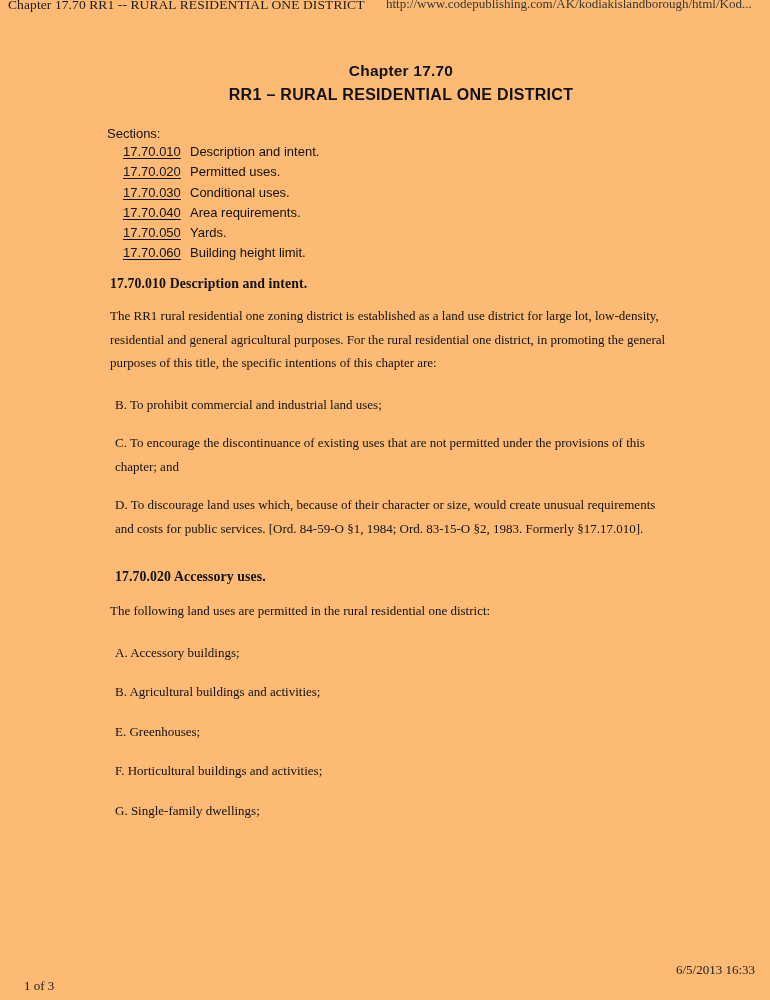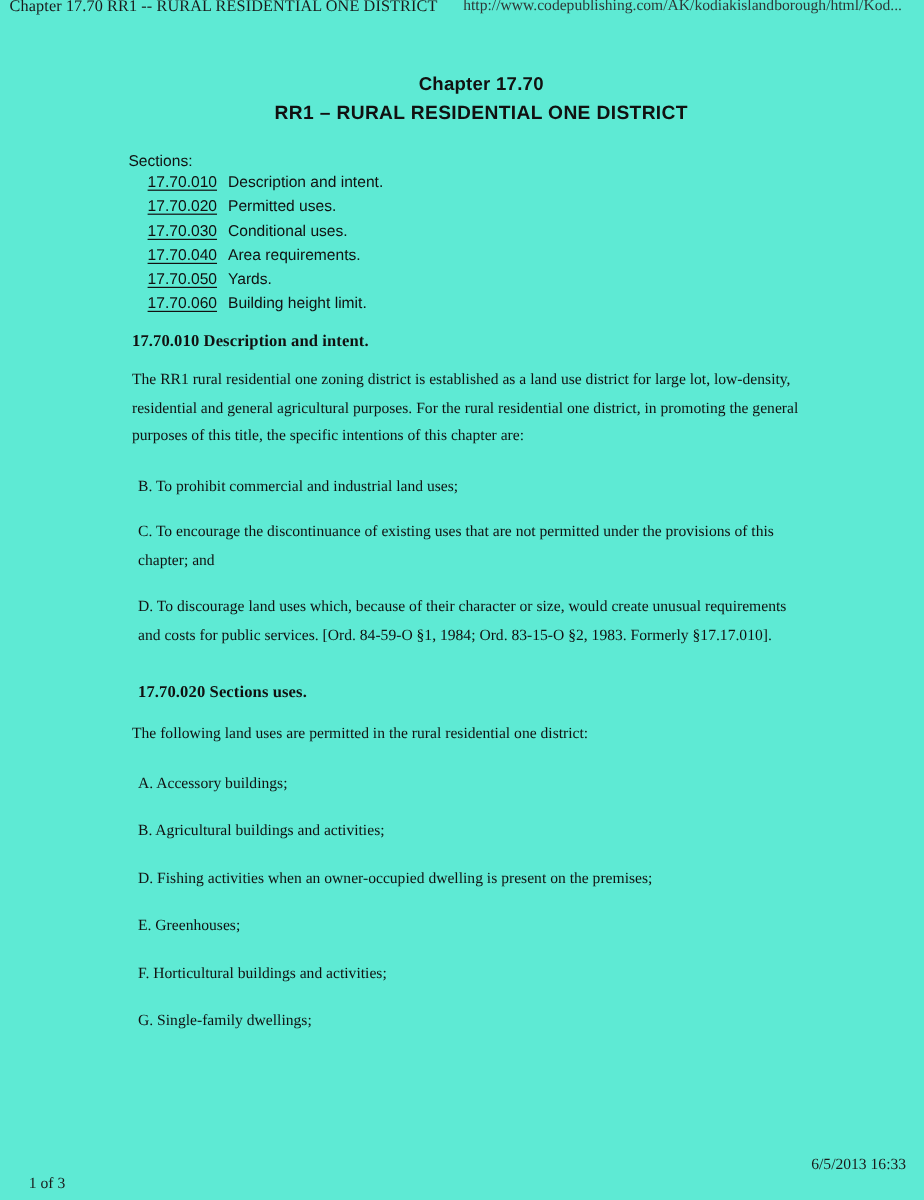--- a/index.html
+++ b/index.html
@@ -5,21 +5,21 @@
   html, body {
     margin: 0;
     padding: 0;
     background: #ffffff;
   }
 
   .page {
     position: relative;
     width: 770px;
     height: 1000px;
-    background: #5eead4;
+    background: #fdba74;
     overflow: hidden;
     font-family: "Liberation Sans", sans-serif;
     color: #111111;
   }
 
   
   .print-header {
     position: absolute;
     top: 0px;
     left: 0;
@@ -189,25 +189,24 @@
   </div>
 
   <div class="body-wrap">
 
     <h2 class="sec-heading">17.70.010 Description and intent.</h2>
     <p class="para">The RR1 rural residential one zoning district is established as a land use district for large lot, low-density, residential and general agricultural purposes. For the rural residential one district, in promoting the general purposes of this title, the specific intentions of this chapter are:</p>
     <p class="para lettered">B. To prohibit commercial and industrial land uses;</p>
     <p class="para lettered">C. To encourage the discontinuance of existing uses that are not permitted under the provisions of this chapter; and</p>
     <p class="para lettered">D. To discourage land uses which, because of their character or size, would create unusual requirements and costs for public services. [Ord. 84-59-O §1, 1984; Ord. 83-15-O §2, 1983. Formerly §17.17.010].</p>
 
-    <h2 class="sec-heading second">17.70.020 Sections uses.</h2>
+    <h2 class="sec-heading second">17.70.020 Accessory uses.</h2>
     <p class="para">The following land uses are permitted in the rural residential one district:</p>
     <p class="para lettered tight">A. Accessory buildings;</p>
     <p class="para lettered tight">B. Agricultural buildings and activities;</p>
-    <p class="para lettered tight">D. Fishing activities when an owner-occupied dwelling is present on the premises;</p>
     <p class="para lettered tight">E. Greenhouses;</p>
     <p class="para lettered tight">F. Horticultural buildings and activities;</p>
     <p class="para lettered tight">G. Single-family dwellings;</p>
 
   </div>
 
   <div class="footer-left">1 of 3</div>
   <div class="footer-right">6/5/2013 16:33</div>
 
 </div>

